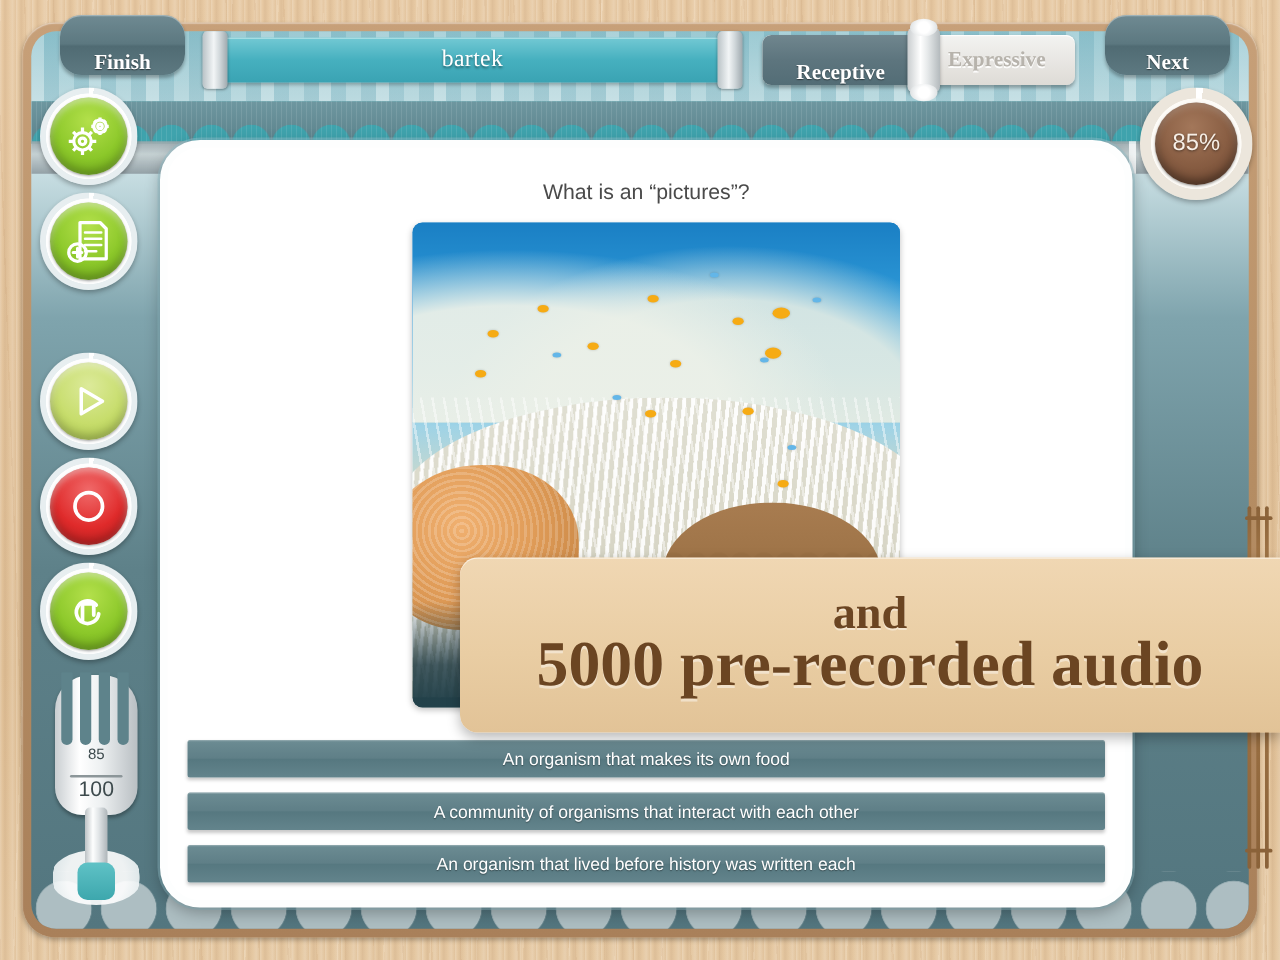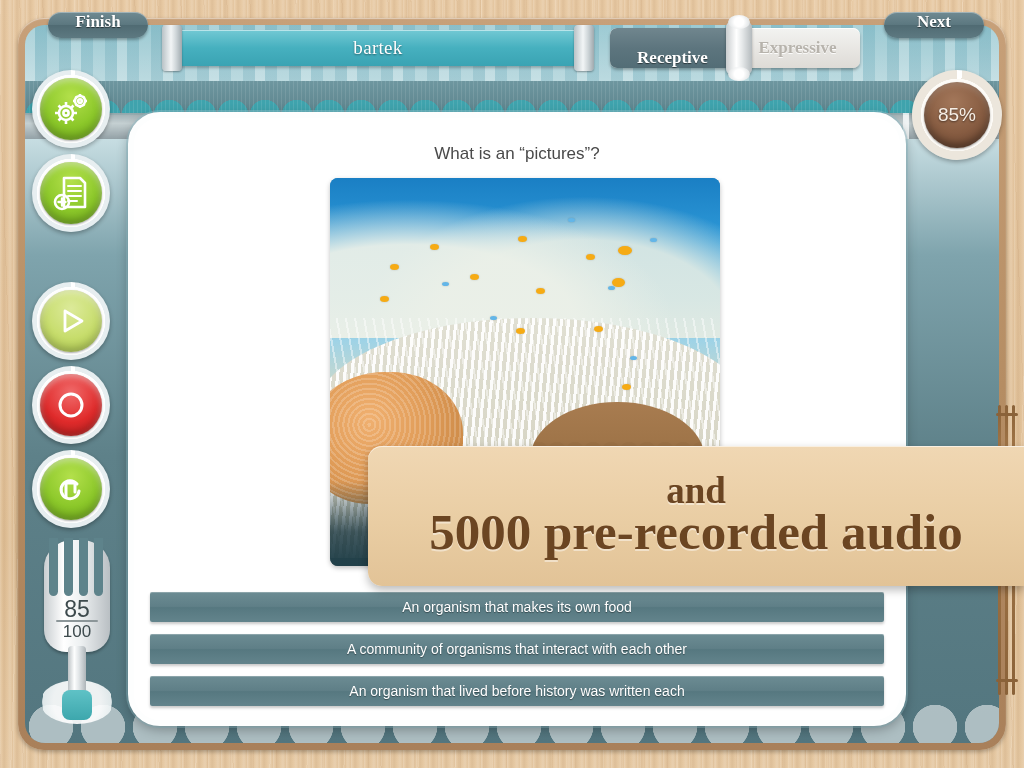--- a/index.html
+++ b/index.html
@@ -79,26 +79,26 @@
     position:absolute; left:0; right:0; bottom:-6px; height:52px;
     background:
       radial-gradient(circle at 26px 30px, rgba(255,255,255,.95) 0 22px, transparent 22.5px) repeat-x;
     background-size:52px 52px;
     opacity:.55;
   }
 
   
   .toolbar{ position:absolute; left:0; right:0; top:0; height:60px; z-index:20; }
   .pill-btn{
-    position:absolute; top:12px; height:26px;
+    position:absolute; top:12px; height:48px;
     border-radius:17px;
     background: linear-gradient(180deg,#6f8a92 0%, #5c7880 48%, #506b73 52%, #5d7981 100%);
     box-shadow: inset 0 1px 0 rgba(255,255,255,.35), 0 2px 3px rgba(0,0,0,.3);
     color:#fff; font-family:"Liberation Serif", serif; font-weight:bold; font-size:17px;
-    display:flex; align-items:flex-start; justify-content:center;
+    display:flex; align-items:flex-end; justify-content:center;
     text-shadow: 0 1px 1px rgba(0,0,0,.55);
     cursor:pointer; user-select:none;
   }
   #finish-btn{ left:48px; width:100px; }
   #next-btn{ right:40px; width:100px; }
 
   
   .roller{
     position:absolute; left:168px; top:30px; width:420px; height:36px;
     background: linear-gradient(180deg,#73c9d4 0%, #46b0bf 50%, #3aa3b3 100%);
@@ -186,21 +186,21 @@
     background: linear-gradient(90deg,#c9ced1,#ffffff 30%,#eef1f2 55%,#b9bfc3);
     border-radius:28px 28px 22px 22px;
     box-shadow: 0 2px 3px rgba(0,0,0,.3);
   }
   .tine{
     position:absolute; top:-2px; width:9px; height:58px;
     background:#5e838b; border-radius:0 0 5px 5px;
   }
   .fork-num{
     position:absolute; left:0; top:56px; width:66px; text-align:center;
-    font-size:23px; color:#3d4a4d; font-family:"Liberation Sans",sans-serif;
+    font-size:12px; color:#3d4a4d; font-family:"Liberation Sans",sans-serif;
   }
   .fork-line{ position:absolute; left:12px; top:80px; width:42px; height:2px; background:#8c9699; border-radius:1px;}
   .fork-den{
     position:absolute; left:0; top:82px; width:66px; text-align:center;
     font-size:17px; color:#3d4a4d;
   }
   .fork-handle{
     position:absolute; left:24px; top:106px; width:18px; height:58px;
     background: linear-gradient(90deg,#bcc2c5,#fdfefe 35%,#e2e6e8 60%,#aeb5b9);
     border-radius:4px;

